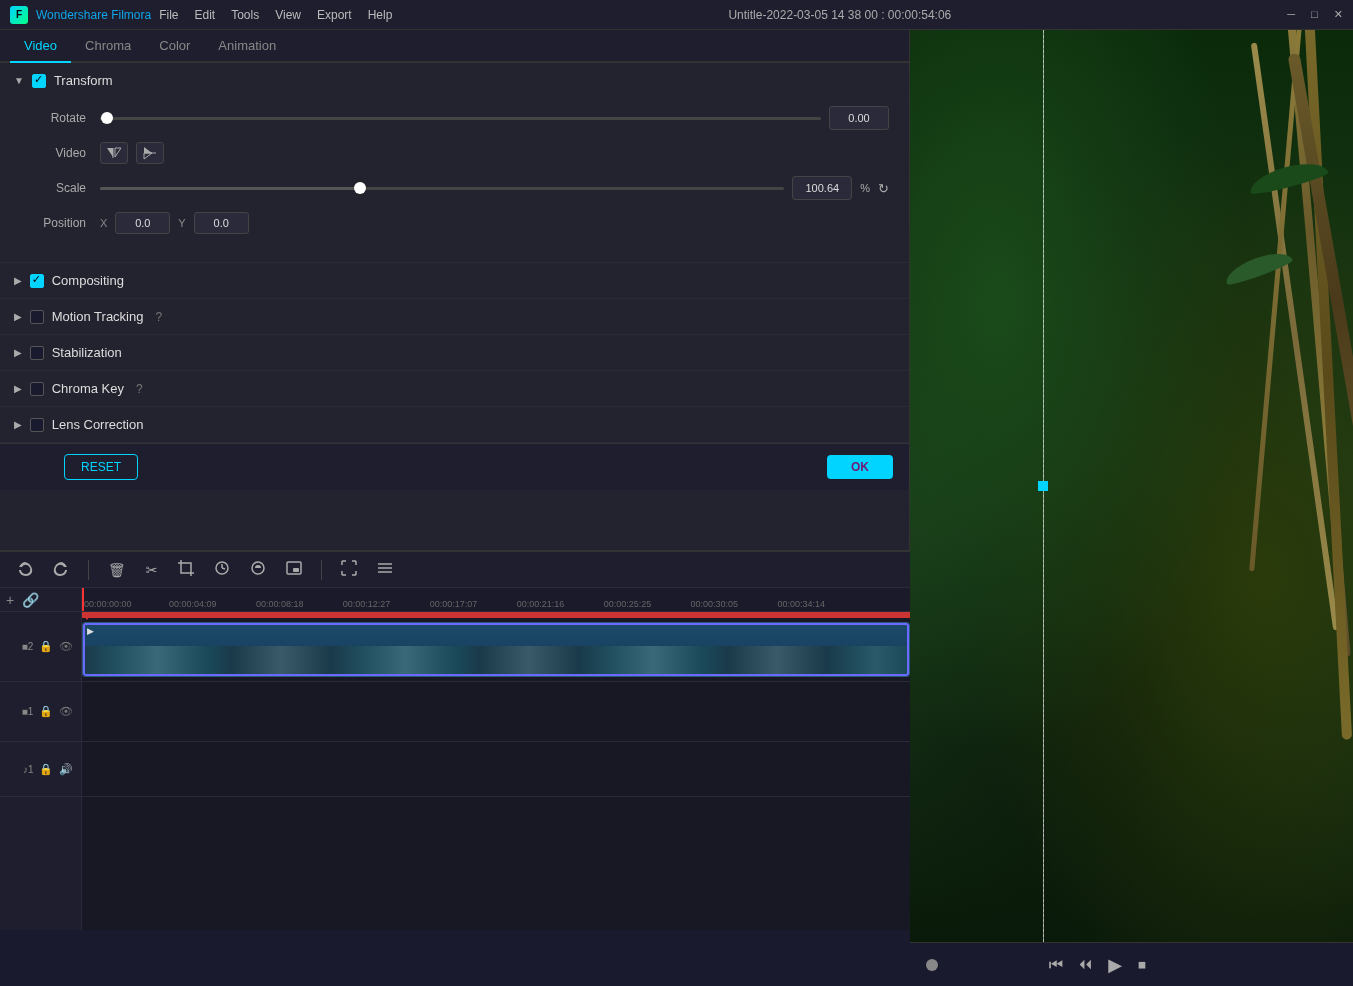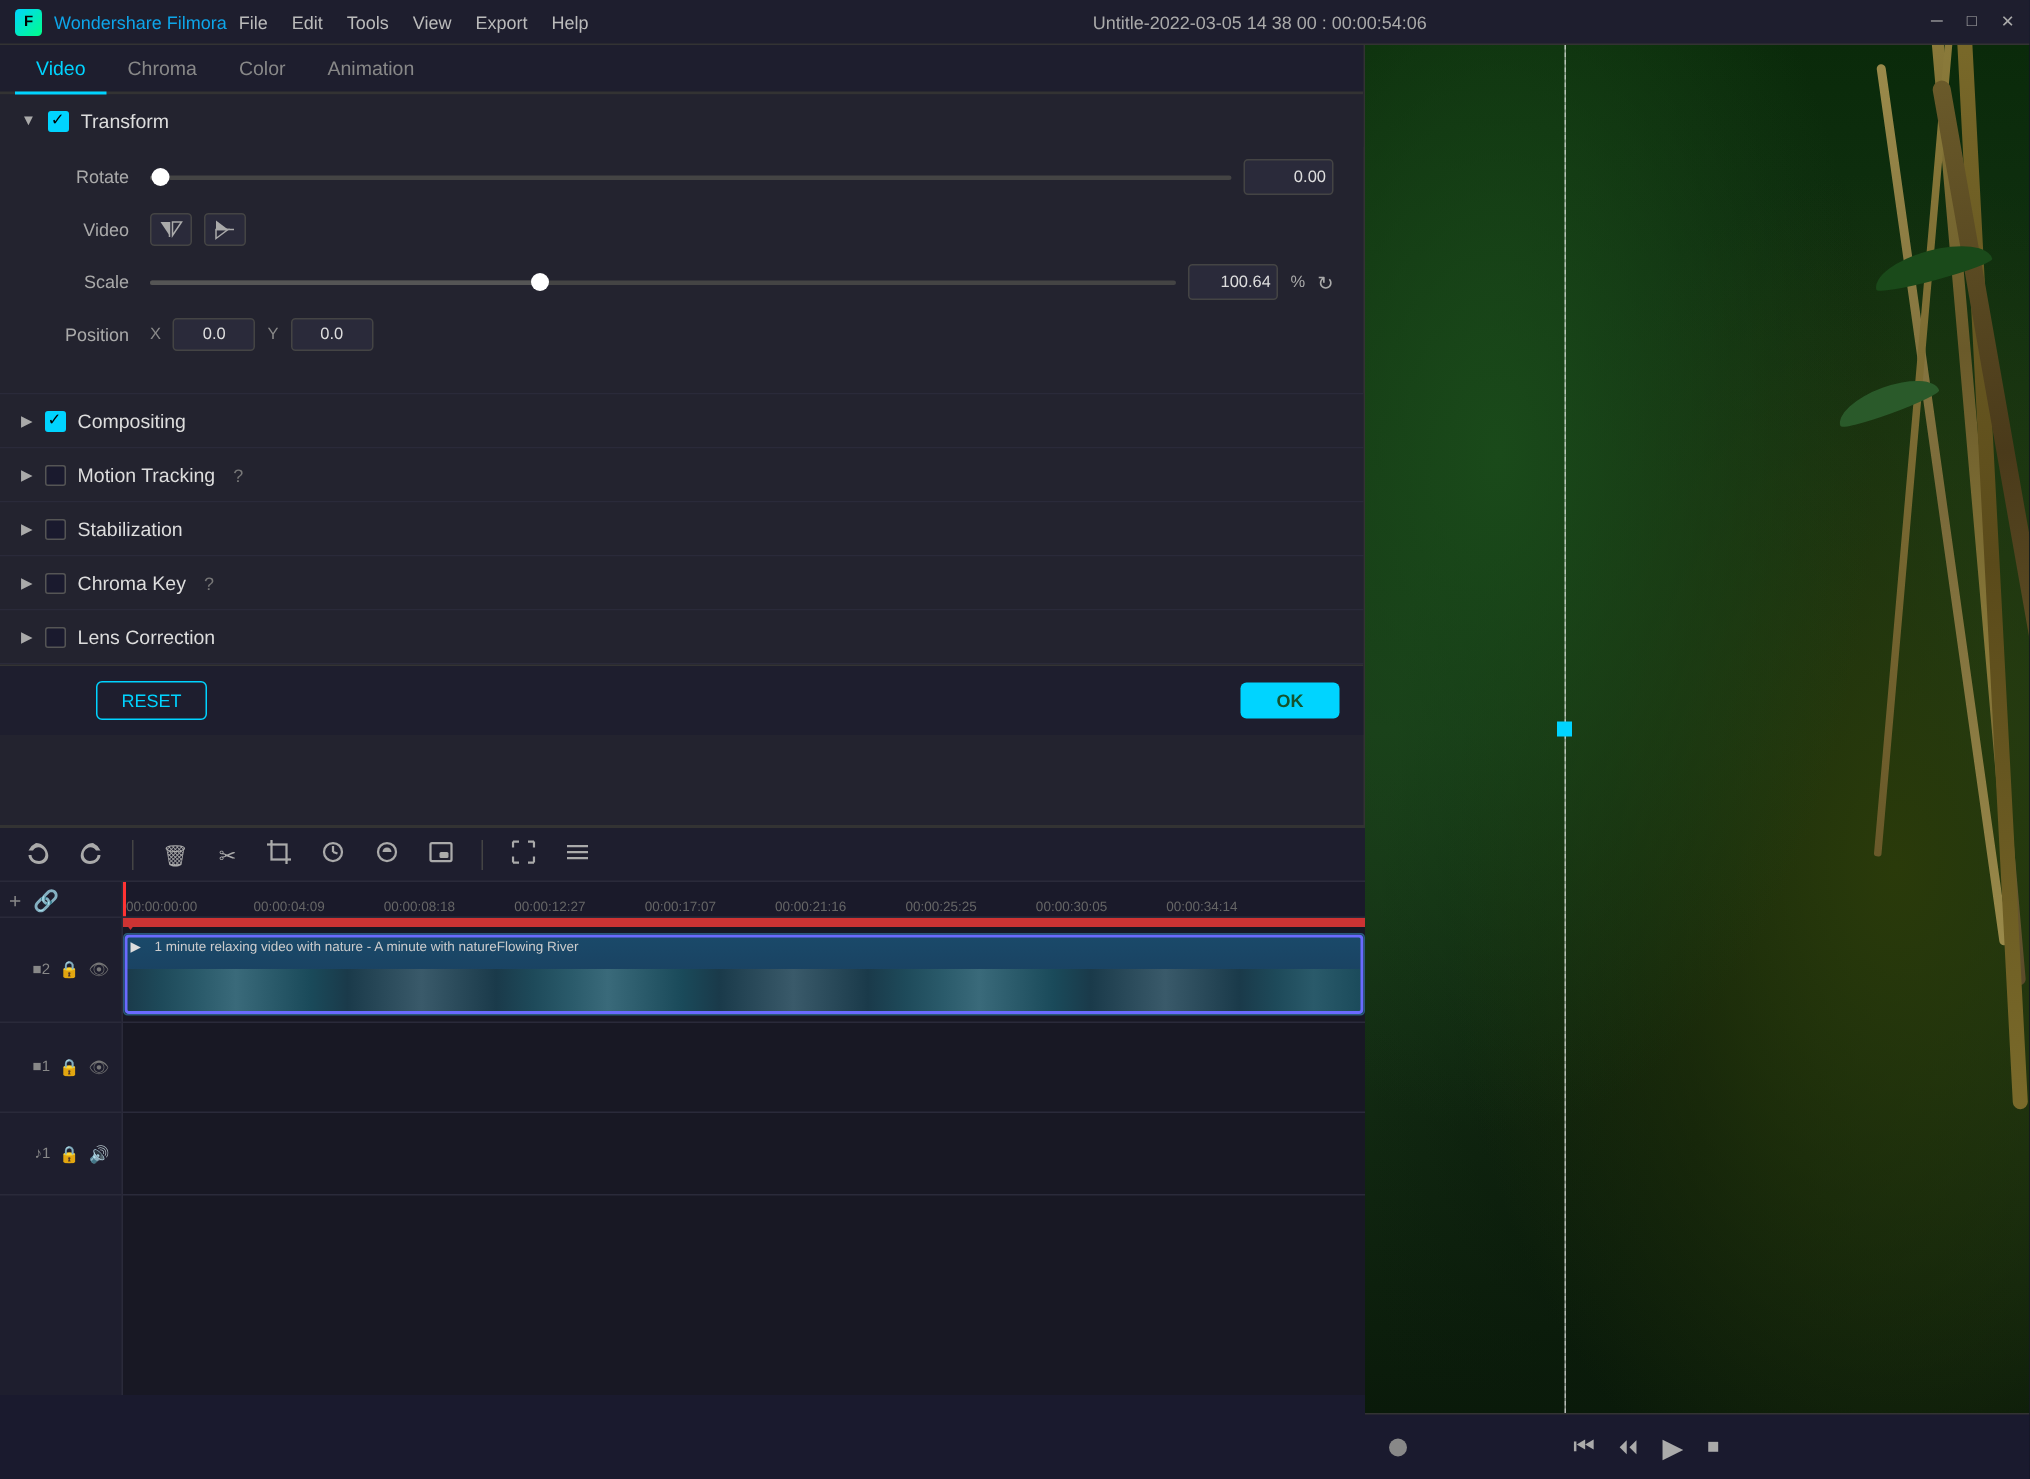--- a/index.html
+++ b/index.html
@@ -42,33 +42,33 @@
     .section-title { color: #ddd; font-size: 13px; font-weight: 500; }
 
     
     .section-content { padding: 8px 20px 16px 20px; }
     .prop-row { display: flex; align-items: center; margin-bottom: 12px; }
     .prop-label { width: 80px; color: #aaa; font-size: 12px; text-align: right; padding-right: 14px; flex-shrink: 0; }
     .prop-control { flex: 1; display: flex; align-items: center; gap: 8px; }
     .slider-track { flex: 1; height: 3px; background: #444; border-radius: 2px; position: relative; cursor: pointer; }
     .slider-fill { height: 100%; background: #555; border-radius: 2px; }
     .slider-thumb { width: 12px; height: 12px; background: #fff; border-radius: 50%; position: absolute; top: -4.5px; cursor: pointer; }
-    .value-input { width: 60px; height: 22px; background: #2a2a3a; border: 1px solid #444; border-radius: 3px; color: #ddd; text-align: right; font-size: 11px; padding: 11px 4px; }
+    .value-input { width: 60px; height: 22px; background: #2a2a3a; border: 1px solid #444; border-radius: 3px; color: #ddd; text-align: center; font-size: 11px; padding: 11px 4px; }
     .percent-label { color: #aaa; font-size: 11px; }
     .reset-icon { color: #aaa; cursor: pointer; font-size: 13px; }
     .flip-btn { width: 28px; height: 22px; background: #2a2a3a; border: 1px solid #444; border-radius: 3px; cursor: pointer; display: flex; align-items: center; justify-content: center; color: #aaa; font-size: 14px; }
     .xy-group { display: flex; align-items: center; gap: 8px; }
     .xy-label { color: #888; font-size: 11px; }
     .xy-input { width: 55px; height: 22px; background: #2a2a3a; border: 1px solid #444; border-radius: 3px; color: #ddd; text-align: center; font-size: 11px; padding: 0 4px; }
     .help-icon { color: #777; font-size: 12px; cursor: pointer; margin-left: 4px; }
 
     
     #props-footer { display: flex; align-items: center; justify-content: space-between; padding: 10px 16px; background: #1e1e2e; border-top: 1px solid #333; }
     #reset-btn { background: transparent; border: 1px solid #00d4ff; color: #00d4ff; padding: 5px 16px; border-radius: 4px; cursor: pointer; font-size: 12px; margin-left: 48px; }
-    #ok-btn { background: #00d4ff; border: none; color: #14532d; padding: 5px 24px; border-radius: 4px; cursor: pointer; font-size: 12px; font-weight: bold; }
+    #ok-btn { background: #00d4ff; border: none; color: #701a75; padding: 5px 24px; border-radius: 4px; cursor: pointer; font-size: 12px; font-weight: bold; }
 
     
     #right-panel { flex: 1; background: #0f0f1a; display: flex; flex-direction: column; }
     #preview-area { flex: 1; position: relative; overflow: hidden; background: #111; }
     #preview-placeholder { width: 100%; height: 100%; background: linear-gradient(135deg, #1a3a1a 0%, #0a2a0a 40%, #2a3a1a 100%); position: relative; overflow: hidden; }
     
     .forest-overlay { position: absolute; inset: 0; background: 
       radial-gradient(ellipse at 20% 30%, #1a4a1a 0%, transparent 50%),
       radial-gradient(ellipse at 80% 60%, #2a3a0a 0%, transparent 60%),
       radial-gradient(ellipse at 50% 80%, #0a1a0a 0%, transparent 70%),
@@ -386,21 +386,20 @@
             <div class="track-row video-track" style="position:relative; background:#181824;">
 
               <div style="position:absolute; top:0; left:0; right:0; height:6px; background:#cc3333; z-index:2;"></div>
 
               <div style="position:absolute; top:0; left:-1px; width:12px; height:12px; z-index:3;">
                 <div style="width:0; height:0; border-left:6px solid transparent; border-right:6px solid transparent; border-top:8px solid #cc3333;"></div>
               </div>
 
               <div class="video-clip" style="top:10px; bottom:4px;">
                 <div class="clip-play-icon">▶</div>
-                <div class="clip-label" style="top:3px; left:20px; font-size:9px; color:#ccc; white-space:nowrap; overflow:hidden; position:absolute; right:4px;">1 minute relaxing video with nature - A minute with natureFlowing River</div>
                 <div class="clip-waterfall" style="position:absolute; bottom:0; left:0; right:0; height:30px;"></div>
                 <div class="clip-selected-border"></div>
               </div>
             </div>
 
             <div class="track-row" style="height:60px; background:#181824;">
             </div>
 
             <div class="track-row" style="height:55px; background:#181824;">
             </div>

